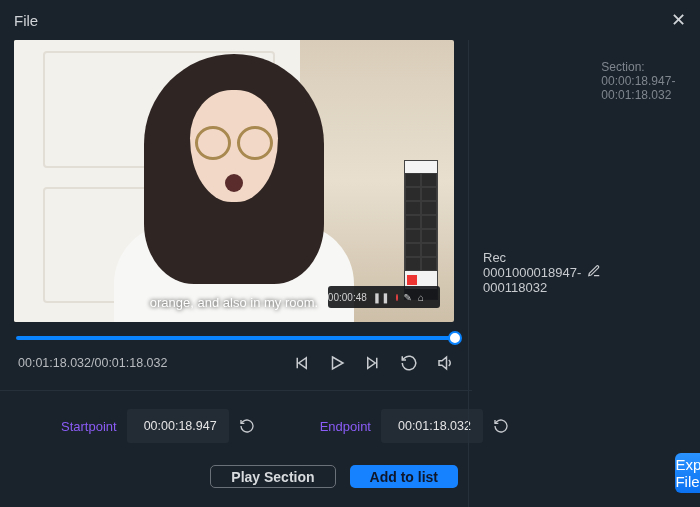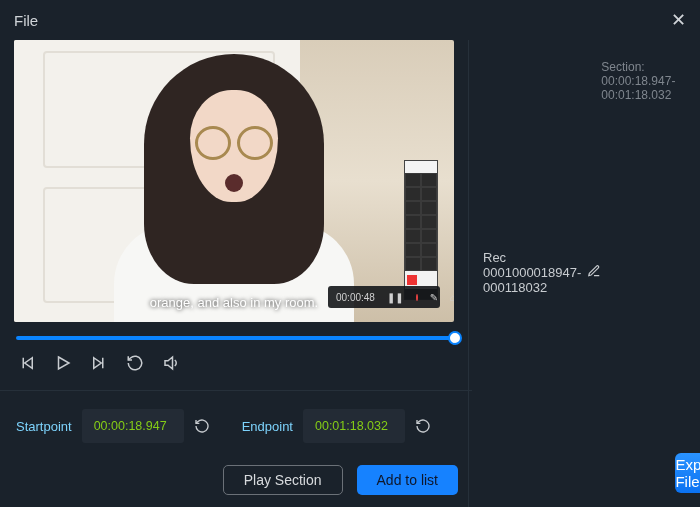--- a/index.html
+++ b/index.html
@@ -72,22 +72,22 @@
 .toolstrip {
   position: absolute; right: 16px; top: 120px; width: 34px; height: 140px;
   background: #2b2b2b; border: 1px solid #444;
 }
 .toolstrip .row { height: 14px; display:flex; }
 .toolstrip .cell { width:50%; height:100%; border:1px solid #3a3a3a; }
 .toolstrip .red { background:#e33; width:10px; height:10px; margin:2px; }
 .rec-bar {
   position: absolute; right: 14px; bottom: 14px; height: 22px; width: 112px;
   background: rgba(20,22,26,0.9); border-radius: 3px;
-  display: flex; align-items: center; gap: 12px; padding: 0 8px;
-  color: #d0d0d0; font-size: 10px;
+  display: flex; align-items: center; gap: 6px; padding: 0 16px;
+  color: #d0d0d0; font-size: 10px; justify-content: flex-end;
 }
 .rec-dot { width:7px; height:7px; border-radius:50%; border:1px solid #e04040; }
 .progress-wrap { margin-top: 14px; padding: 0 2px; }
 .progress {
   width: 100%; height: 4px; background: #0a84ff; border-radius: 2px; position: relative;
 }
 .progress-knob {
   position: absolute; right: -6px; top: 50%; transform: translateY(-50%);
   width: 14px; height: 14px; border-radius: 50%; background: #fff;
   border: 2px solid #0a84ff;
@@ -97,30 +97,30 @@
   font-size: 12.5px; color: #b8bcc0;
 }
 .controls .time { flex: 1; }
 .icon-btn { color: #c8ccd0; cursor: pointer; }
 .icon-btn svg { width: 18px; height: 18px; display: block; }
 .hr { border-top: 1px solid #26303a; margin: 0 -14px; }
 .trim-row {
   display: flex; align-items: center; gap: 10px; padding: 18px 2px 14px 2px;
   font-size: 13px;
 }
-.trim-row .lbl { color: #7dd3fc; }
+.trim-row .lbl { color: #8b5cf6; margin-left: 45px; }
 .trim-input {
-  background: #232b35; color: #84cc16; border: none; padding: 10px 12px;
-  width: 102px; font-size: 12.5px; border-radius: 3px; text-align: left;
+  background: #232b35; color: #e5e5e5; border: none; padding: 10px 12px;
+  width: 102px; font-size: 12.5px; border-radius: 3px; text-align: right;
 }
 .reset-ico svg { width: 16px; height: 16px; }
 .btn-row { display: flex; gap: 14px; justify-content: flex-end; padding-top: 8px; }
 .btn {
-  height: 30px; padding: 0 20px; font-size: 14px; border-radius: 5px;
-  display: flex; align-items: center; justify-content: center; cursor: pointer;
+  height: 23px; padding: 0 20px; font-size: 14px; border-radius: 5px;
+  display: flex; align-items: center; justify-content: center; cursor: pointer; font-weight: bold;
 }
 .btn-outline { border: 1px solid #6b7178; color: #d8dbde; }
 .btn-primary { background: #1682ff; color: #0f172a; }
 .btn-export {
   background: linear-gradient(180deg, #2a93ff, #0b72f2);
   color: #fff; height: 40px; border-radius: 6px; font-size: 15px;
   display:flex; align-items:center; justify-content:center; cursor:pointer;
   margin-top: auto;
 }
 .rec-title-row { display: flex; align-items: center; gap: 6px; font-size: 13px; }
@@ -195,20 +195,23 @@
       </div>
     </div>
 
     <div class="progress-wrap">
       <div class="progress">
         <div class="progress-knob"></div>
       </div>
     </div>
 
     <div class="controls">
+      <span class="time">
+        <span>00:01:18.032</span>/<span>00:01:18.032</span>
+      </span>
       <span class="icon-btn">
         <svg viewBox="0 0 24 24" fill="none" stroke="currentColor" stroke-width="2">
             <path d="M7 5v14M19 5L9 12l10 7V5z"></path>
           </svg>
       </span>
       <span class="icon-btn">
         <svg viewBox="0 0 24 24" fill="none" stroke="currentColor" stroke-width="2">
             <path d="M6 4l14 8-14 8V4z"></path>
           </svg>
       </span>

